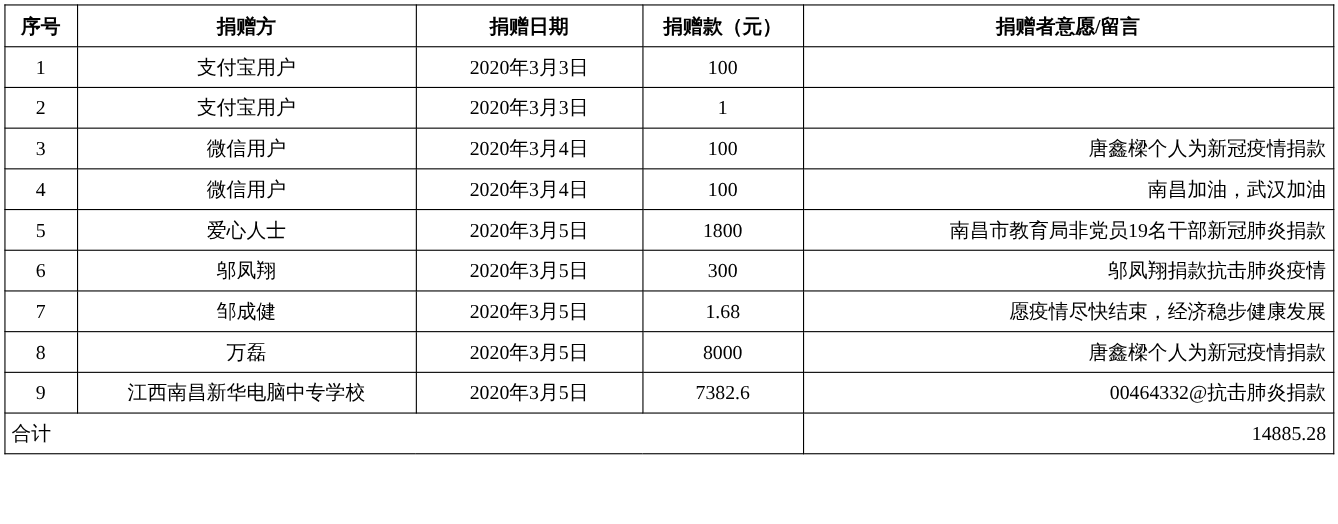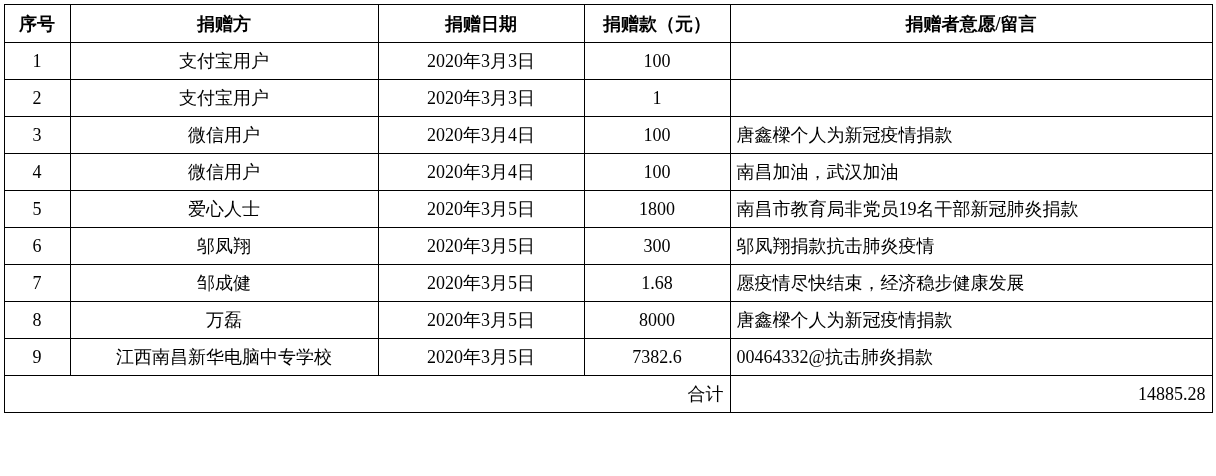--- a/index.html
+++ b/index.html
@@ -55,23 +55,23 @@
     text-align: center;
     height: 38px;
   }
   .col-idx { width: 66px; }
   .col-donor { width: 308px; }
   .col-date  { width: 206px; }
   .col-amt   { width: 146px; }
   .col-msg   { width: 482px; }
 
   td.c { text-align: center; }
-  td.l { text-align: left; padding-left: 10px; }
+  td.l { text-align: right; padding-left: 10px; }
   tfoot td.total-label {
-    text-align: right;
+    text-align: left;
     font-size: 18px;
   }
   tfoot td.total-value {
     text-align: right;
     font-size: 18px;
   }
 </style>
 </head>
 <body>
 

